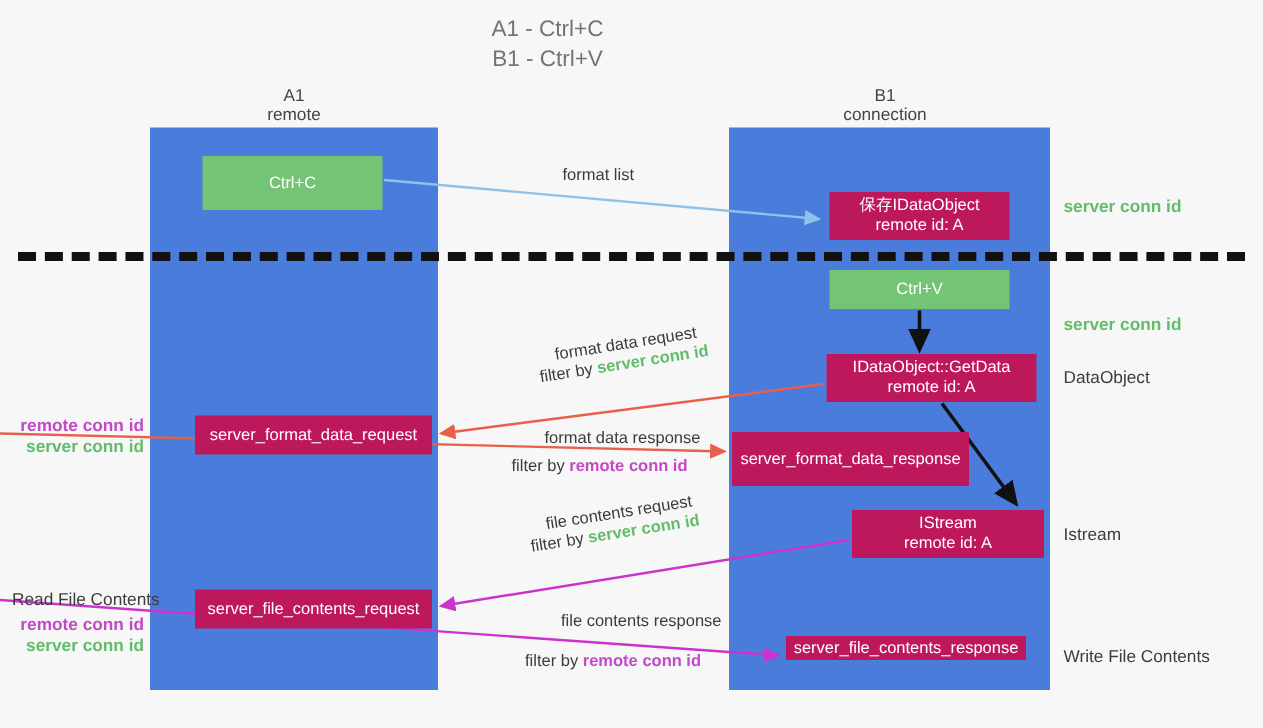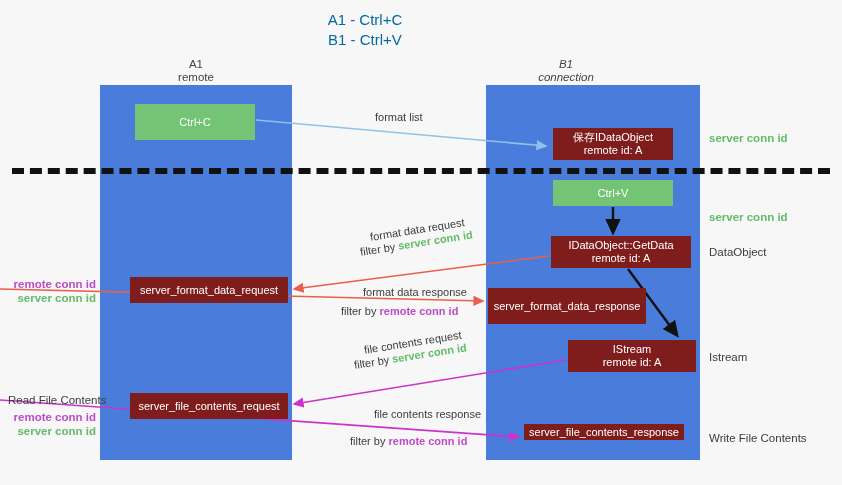--- a/index.html
+++ b/index.html
@@ -9,21 +9,21 @@
     font-family:"Liberation Sans","DejaVu Sans",sans-serif;
     overflow:hidden;
     position:relative;
     color:#3c3c3c;
   }
   #stage{position:absolute;left:0;top:0;width:842px;height:485px;}
 
   
   .title-block{
     position:absolute;left:0;top:10px;width:730px;
-    text-align:center;font-size:15px;line-height:20px;color:#0369a1;
+    text-align:center;font-size:15px;line-height:20px;color:#737373;
   }
 
   
   .col-head{
     position:absolute;text-align:center;font-size:11.5px;line-height:13px;color:#444;
   }
   .col-head .big{display:block;}
   .col-head .sub{display:block;}
 
   
@@ -39,21 +39,21 @@
 
   
   .box{
     position:absolute;
     display:flex;flex-direction:column;align-items:center;justify-content:center;
     color:#ffffff;font-size:11px;line-height:13px;text-align:center;
     box-sizing:border-box;
     padding:2px 4px;
   }
   .box.green{background:#74c476;}
-  .box.orange{background:#7f1d1d;}
+  .box.orange{background:#be185d;}
   .box .l2{display:block;}
 
   #box-ctrlc{left:135px;top:104px;width:120px;height:36px;}
   #box-idataobject{left:553px;top:128px;width:120px;height:32px;}
   #box-ctrlv{left:553px;top:180px;width:120px;height:26px;}
   #box-getdata{left:551px;top:236px;width:140px;height:32px;}
   #box-fmt-req{left:130px;top:277px;width:158px;height:26px;}
   #box-fmt-resp{left:488px;top:288px;width:158px;height:36px;}
   #box-istream{left:568px;top:340px;width:128px;height:32px;}
   #box-file-req{left:130px;top:393px;width:158px;height:26px;}
@@ -99,21 +99,21 @@
 
   <div class="title-block">
     <div>A1 - Ctrl+C</div>
     <div>B1 - Ctrl+V</div>
   </div>
 
   <div class="col-head" style="left:130px;top:58px;width:132px;">
     <span class="big">A1</span>
     <span class="sub">remote</span>
   </div>
-  <div class="col-head" style="left:500px;top:58px;width:132px;font-style:italic;">
+  <div class="col-head" style="left:524px;top:58px;width:132px;">
     <span class="big">B1</span>
     <span class="sub">connection</span>
   </div>
 
   <div class="lane" id="lane-a1"></div>
   <div class="lane" id="lane-b1"></div>
 
   <svg id="wires" viewBox="0 0 842 485">
     <defs>
       <marker id="ah-blue" markerWidth="7" markerHeight="7" refX="6" refY="3.2" orient="auto">

